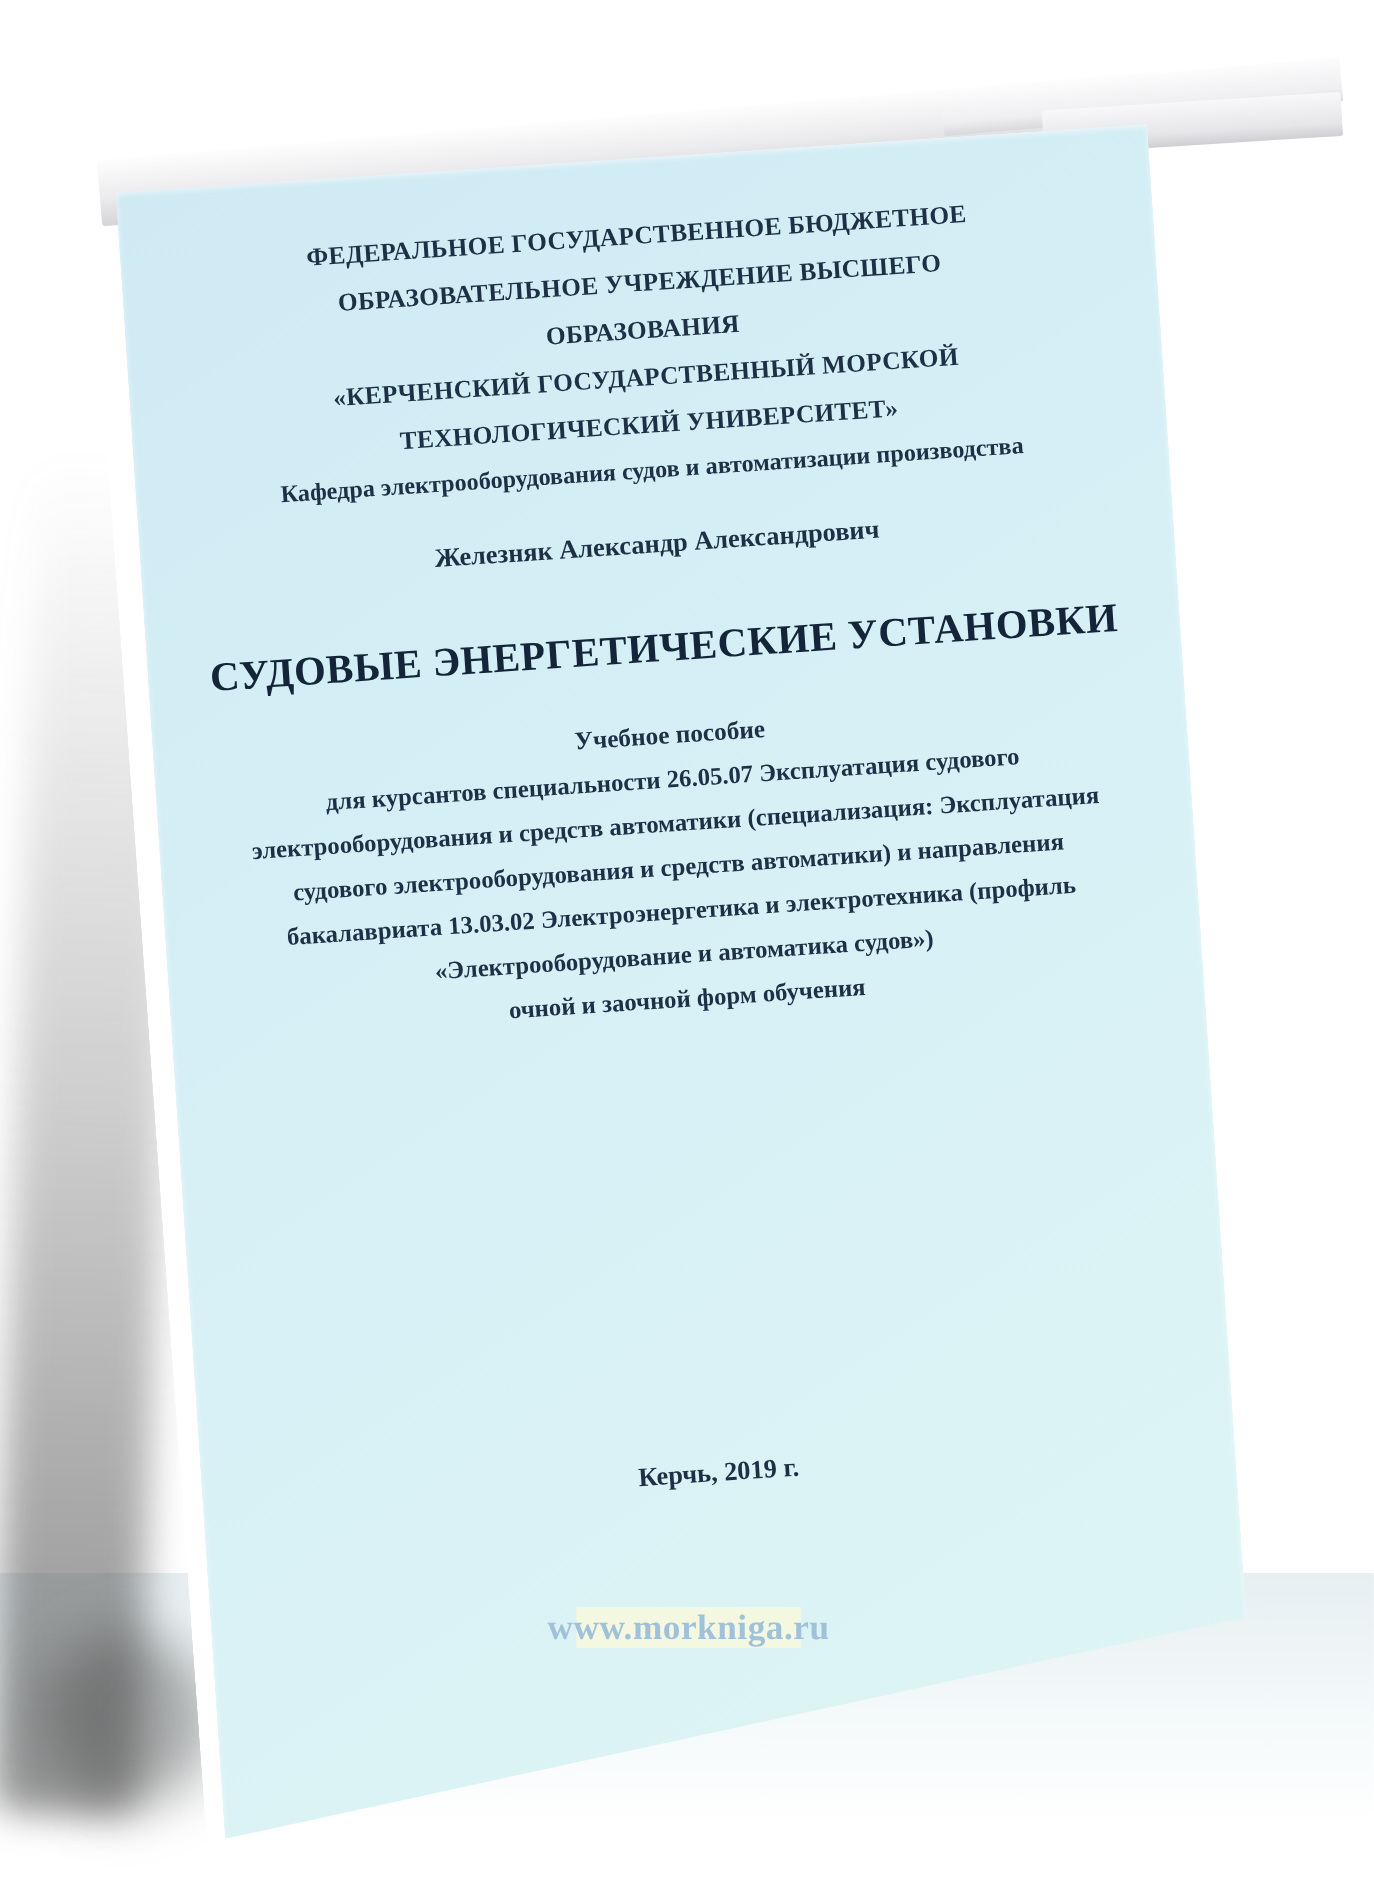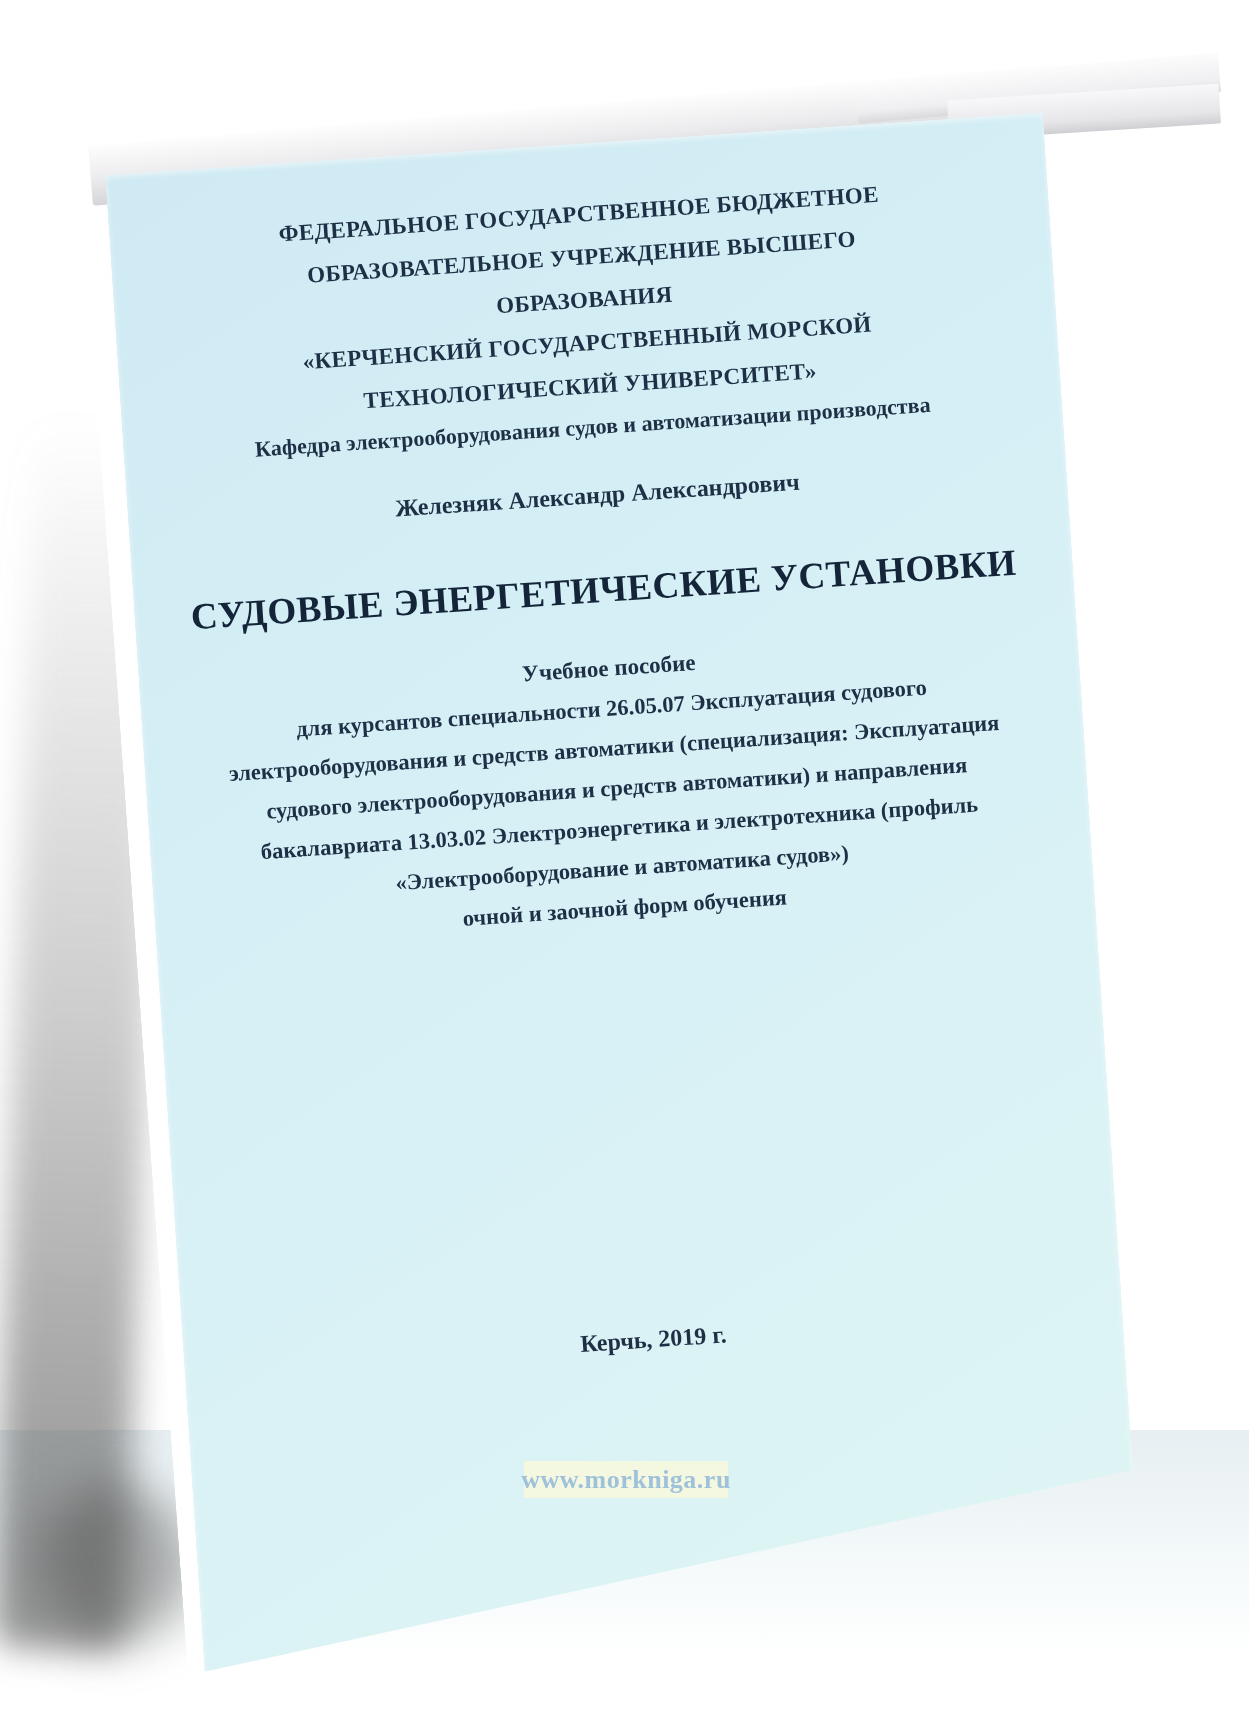--- a/index.html
+++ b/index.html
@@ -67,21 +67,21 @@
   .title{margin-top:50px;font-size:37px;line-height:50px;letter-spacing:.5px;color:#142539;}
   .subtitle{margin-top:34px;font-size:23px;line-height:40px;}
   .aud{font-size:22.5px;line-height:40px;}
   .imprint{margin-top:392px;font-size:24px;line-height:40px;}
 
   
   .watermark{
     position:absolute;left:524px;top:1461px;width:204px;height:37px;z-index:6;
     background:rgba(246,247,222,.93);
     display:flex;align-items:center;justify-content:center;
-    font-size:26px;font-weight:bold;color:#9fc2da;letter-spacing:.5px;
+    font-size:32px;font-weight:bold;color:#9fc2da;letter-spacing:.5px;
   }
 </style>
 </head>
 <body>
 
 <div class="scene">
 
   <div class="reflection"></div>
   <div class="shadow"></div>
   <div class="shadow-blob"></div>

